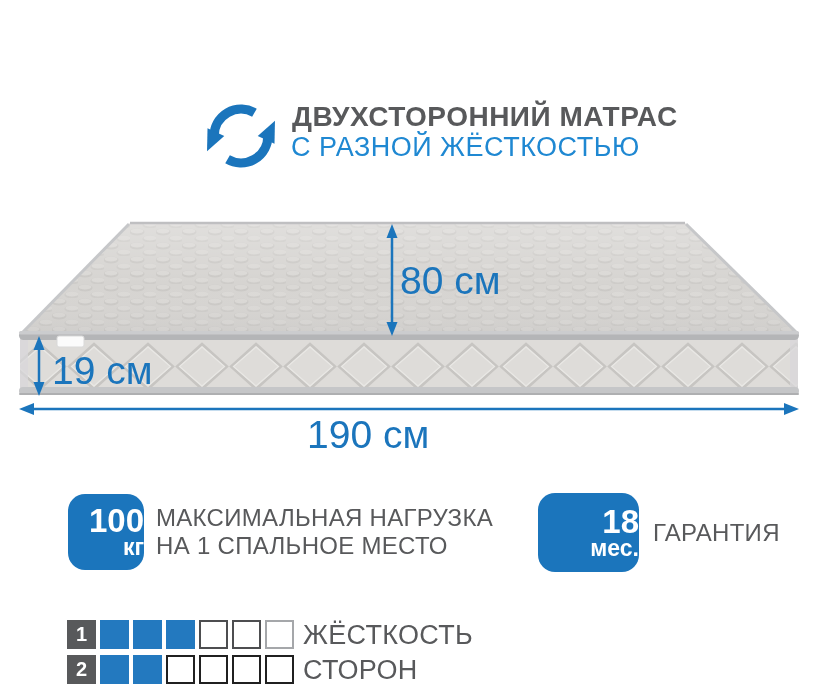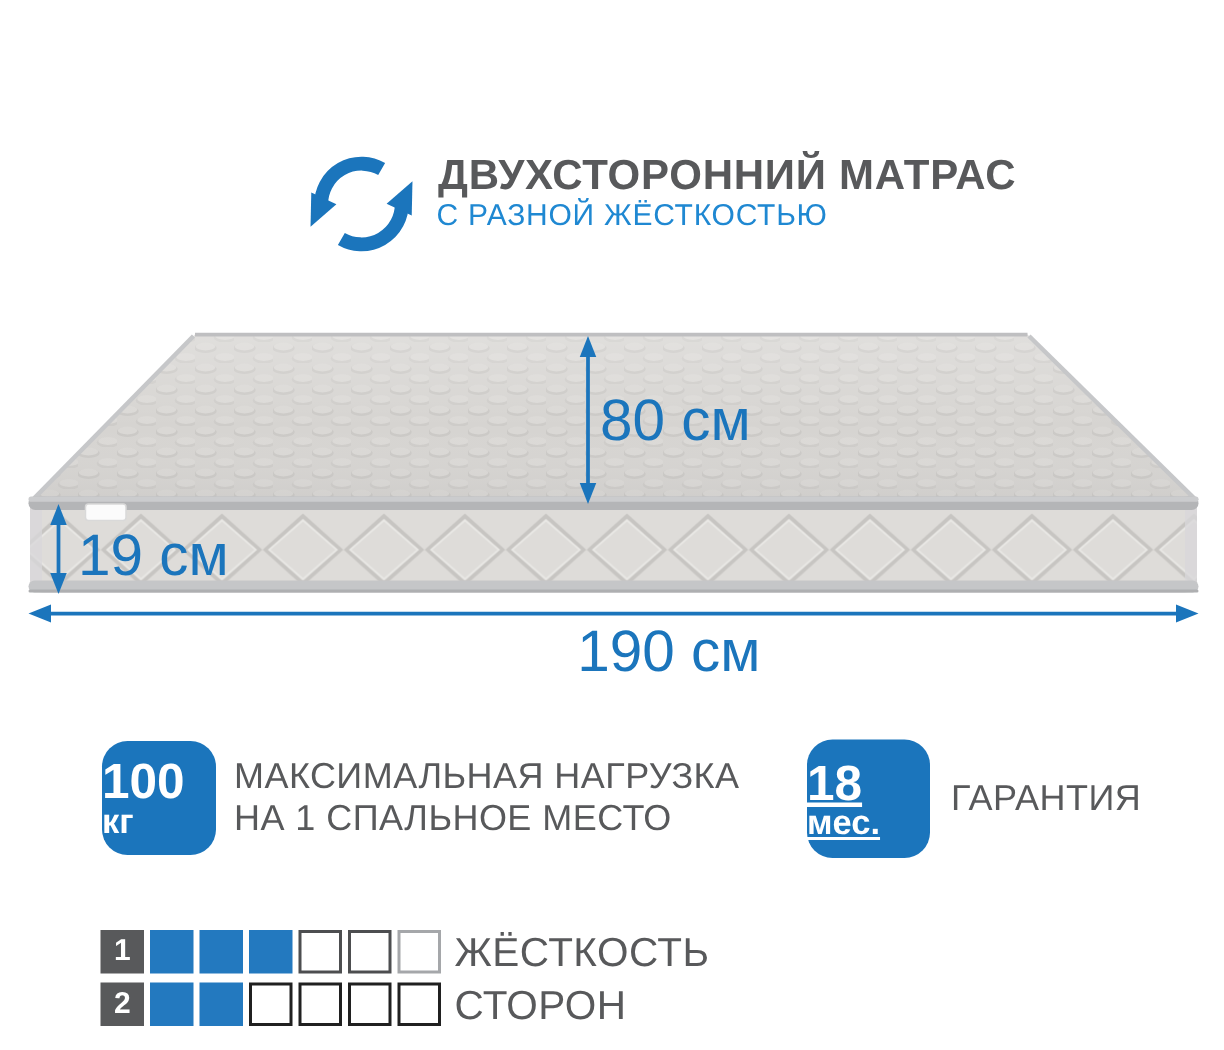--- a/index.html
+++ b/index.html
@@ -10,39 +10,39 @@
   }
   *{margin:0;padding:0;box-sizing:border-box;}
   html,body{background:#fff;}
   body{font-family:"Liberation Sans","DejaVu Sans",sans-serif;}
   .canvas{position:relative;width:816px;height:700px;background:#fff;overflow:hidden;margin-top:32px;}
 
   
   .rotate-icon{position:absolute;left:199px;top:62px;width:84px;height:84px;}
   .title{position:absolute;left:292px;top:70px;font-size:28px;font-weight:bold;
          color:var(--text-gray);letter-spacing:.5px;white-space:nowrap;line-height:1.1;}
-  .subtitle{position:absolute;left:291px;top:101px;font-size:20px;font-weight:400;
+  .subtitle{position:absolute;left:291px;top:101px;font-size:27px;font-weight:400;
          color:var(--subtitle-blue);letter-spacing:.5px;white-space:nowrap;line-height:1.1;}
 
   
   .scene{position:absolute;left:0;top:0;width:816px;height:700px;}
   .dim-label{position:absolute;font-size:39px;font-weight:normal;color:var(--accent);
          line-height:1;white-space:nowrap;}
   .dim-80{left:400px;top:229px;}
   .dim-18{left:52px;top:319px;}
-  .dim-190{left:307px;top:383px;width:200px;text-align:right;}
+  .dim-190{left:307px;top:383px;width:200px;text-align:left;}
 
   
   .feature{position:absolute;display:flex;align-items:center;}
   .feature-1{left:68px;top:462px;gap:12px;}
   .feature-2{left:538px;top:461px;gap:14px;}
   .badge{background:var(--accent);border-radius:17px;color:#fff;display:flex;
-         flex-direction:column;align-items:flex-start;justify-content:center;}
+         flex-direction:column;align-items:flex-end;justify-content:center;}
   .badge-1{width:76px;height:76px;}
-  .badge-2{width:82px;height:79px;text-decoration:underline;}
+  .badge-2{width:101px;height:79px;}
   .badge-value{font-weight:bold;font-size:33px;line-height:31px;}
   .badge-unit{font-weight:bold;font-size:23px;line-height:23px;}
   .feature-label{color:var(--text-gray);font-size:24px;line-height:28px;
          letter-spacing:.3px;white-space:nowrap;}
 
   
   .firmness{position:absolute;left:67px;top:588px;}
   .sq-row{display:flex;gap:4px;margin-bottom:6px;}
   .sq{width:29px;height:29px;flex:0 0 29px;}
   .sq-num{background:var(--text-gray);color:#fff;font-weight:bold;font-size:20px;

